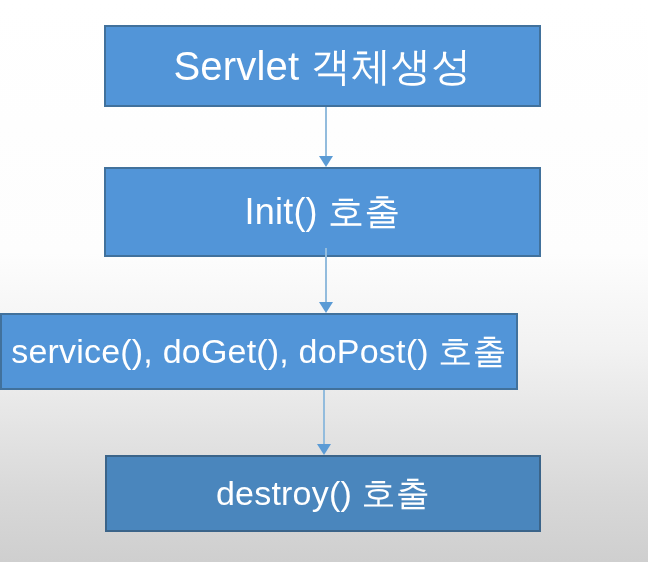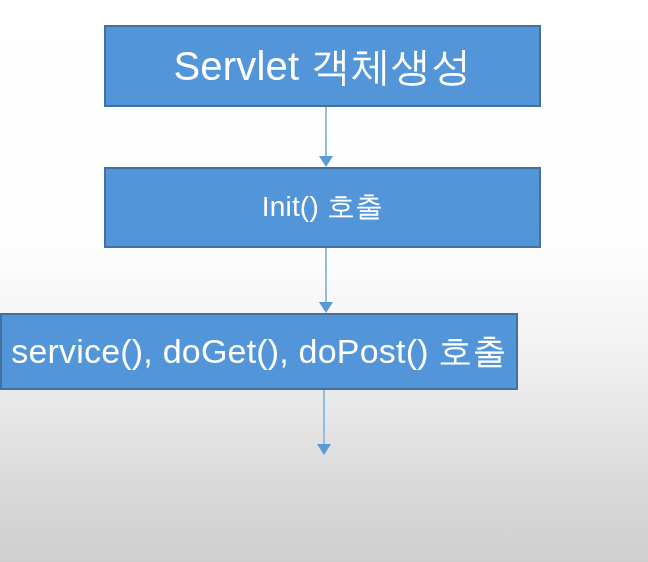--- a/index.html
+++ b/index.html
@@ -40,21 +40,21 @@
   }
   .node-a {
     background-color: #5295d8;
     border: 2px solid #41719c;
   }
   .node-b {
     background-color: #4a86bd;
     border: 2px solid #3b6489;
   }
   #node-1 { left: 104px; top: 25px;  width: 437px; height: 82px; font-size: 40px; }
-  #node-2 { left: 104px; top: 167px; width: 437px; height: 81px; font-size: 28px; }
+  #node-2 { left: 104px; top: 167px; width: 437px; height: 90px; font-size: 36px; }
   #node-3 { left: 0px;   top: 313px; width: 518px; height: 77px; font-size: 34px; }
   #node-4 { left: 105px; top: 455px; width: 436px; height: 77px; font-size: 34px; }
 
   .connector {
     position: absolute;
     width: 22px;
   }
   .connector .shaft {
     position: absolute;
     left: 10px;
@@ -108,14 +108,17 @@
 
   <div id="node-3" class="node node-a">
     <span>service(), doGet(), doPost() 호출</span>
   </div>
 
   <div id="conn-3" class="connector">
     <div class="shaft"></div>
     <div class="head"></div>
   </div>
 
+  <div id="node-4" class="node node-b">
+    <span>destroy() 호출</span>
+  </div>
 
 </div>
 
 </body></html>

